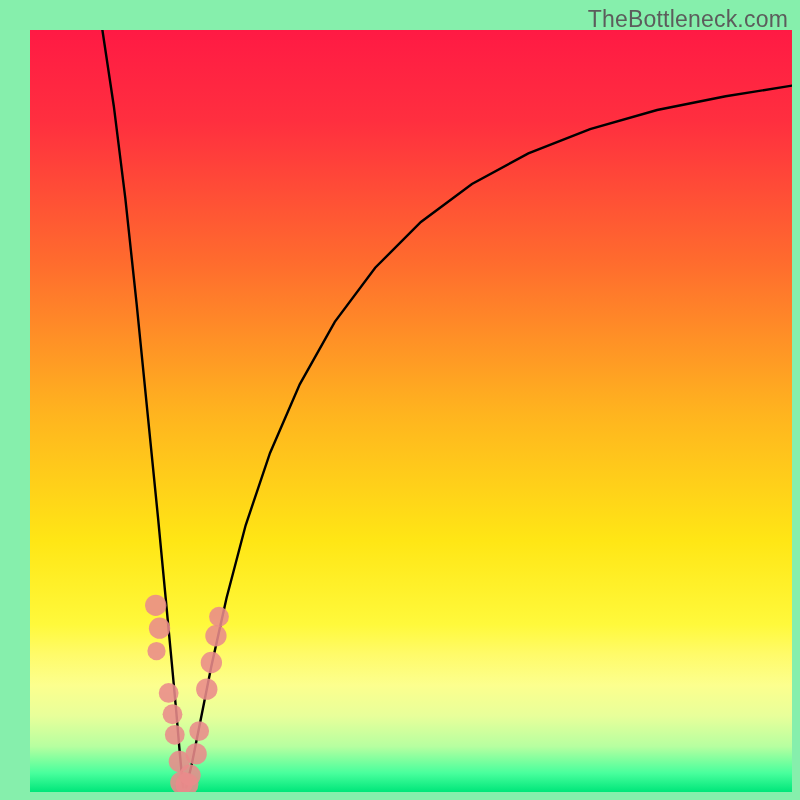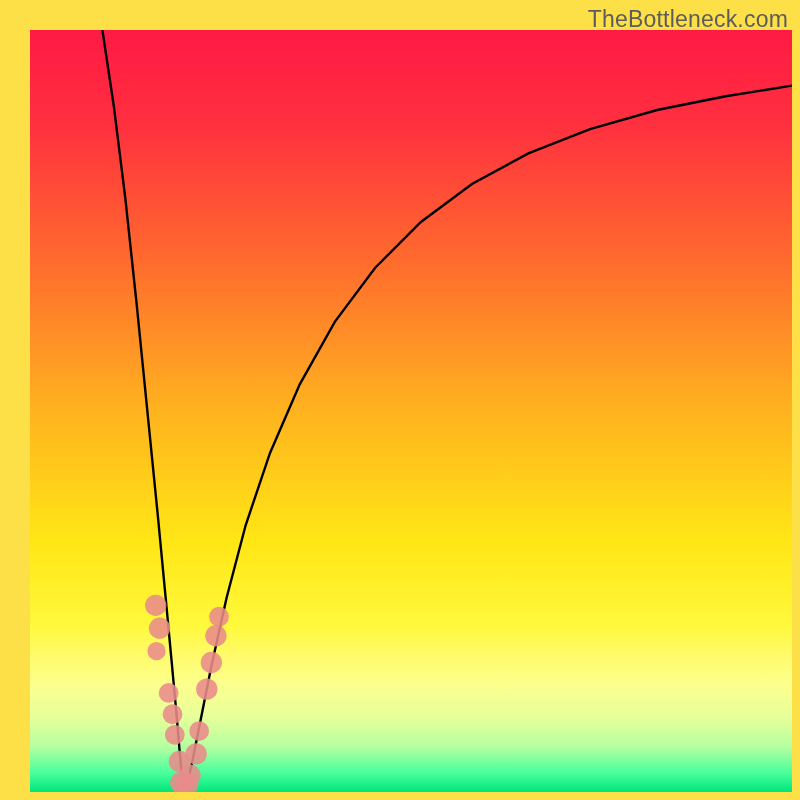--- a/index.html
+++ b/index.html
@@ -7,21 +7,21 @@
     padding: 0;
     width: 800px;
     height: 800px;
     overflow: hidden;
     background: #000;
     font-family: Arial, Helvetica, sans-serif;
   }
   .frame {
     position: absolute;
     inset: 0;
-    background: #fde047;
+    background: #86efac;
   }
   .plot {
     position: absolute;
     left: 30px;
     top: 30px;
     width: 762px;
     height: 762px;
     overflow: hidden;
   }
   .watermark {

